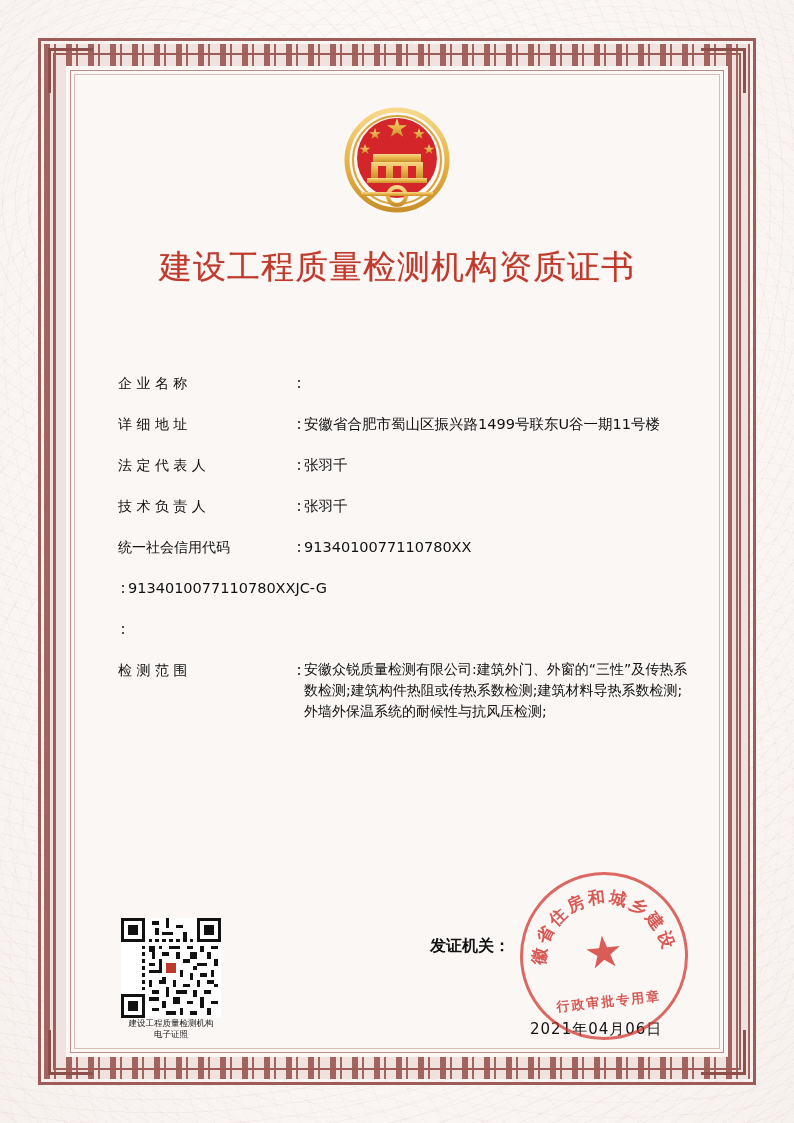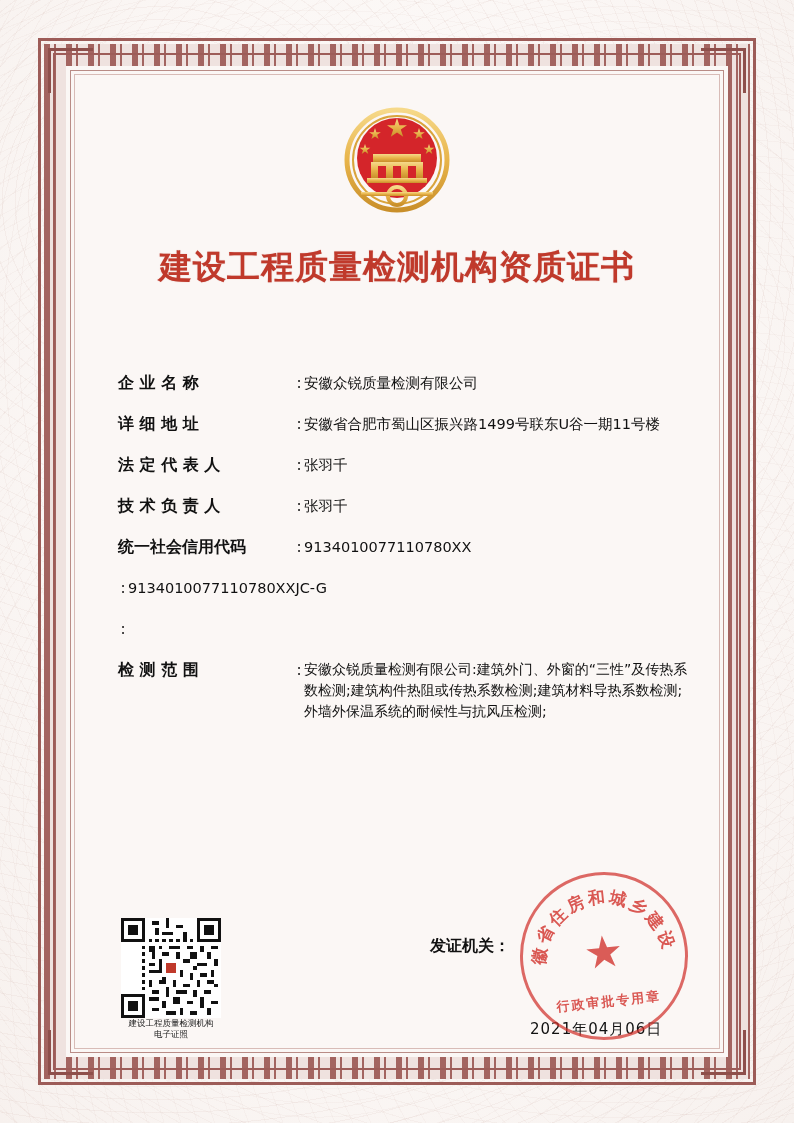--- a/index.html
+++ b/index.html
@@ -107,21 +107,21 @@
   }
 
   
   .title {
     position: absolute;
     left: 0; right: 0;
     top: 245px;
     text-align: center;
     font-family: "DejaVu Sans", "Liberation Sans", sans-serif;
     font-size: 33px;
-    font-weight: bold;
+    font-weight: normal;
     letter-spacing: 1px;
     color: #c0392b;
     text-shadow: 0 0 1px rgba(160,40,30,0.4);
   }
 
   
   .fields {
     position: absolute;
     left: 118px;
     top: 372px;
@@ -129,22 +129,22 @@
   }
   .row {
     display: flex;
     align-items: flex-start;
     margin-bottom: 19px;
   }
   .row .label {
     width: 176px;
     flex: 0 0 176px;
     font-family: "DejaVu Sans", "Liberation Sans", sans-serif;
-    font-size: 16px;
-    font-weight: bold;
+    font-size: 14px;
+    font-weight: normal;
     color: #111;
     line-height: 22px;
     white-space: nowrap;
   }
   
   .label.sp6 { letter-spacing: 0; }
   .row .colon {
     flex: 0 0 10px;
     font-size: 15px;
     line-height: 22px;
@@ -293,21 +293,20 @@
       </svg>
     </div>
   </div>
 
   <div class="title">建设工程质量检测机构资质证书</div>
 
   <div class="fields">
     <div class="row">
       <div class="label">企 业 名 称</div>
       <div class="colon">:</div>
-      <div class="value">安徽众锐质量检测有限公司</div>
     </div>
     <div class="row">
       <div class="label">详 细 地 址</div>
       <div class="colon">:</div>
       <div class="value">安徽省合肥市蜀山区振兴路1499号联东U谷一期11号楼</div>
     </div>
     <div class="row">
       <div class="label">法 定 代 表 人</div>
       <div class="colon">:</div>
       <div class="value">张羽千</div>

